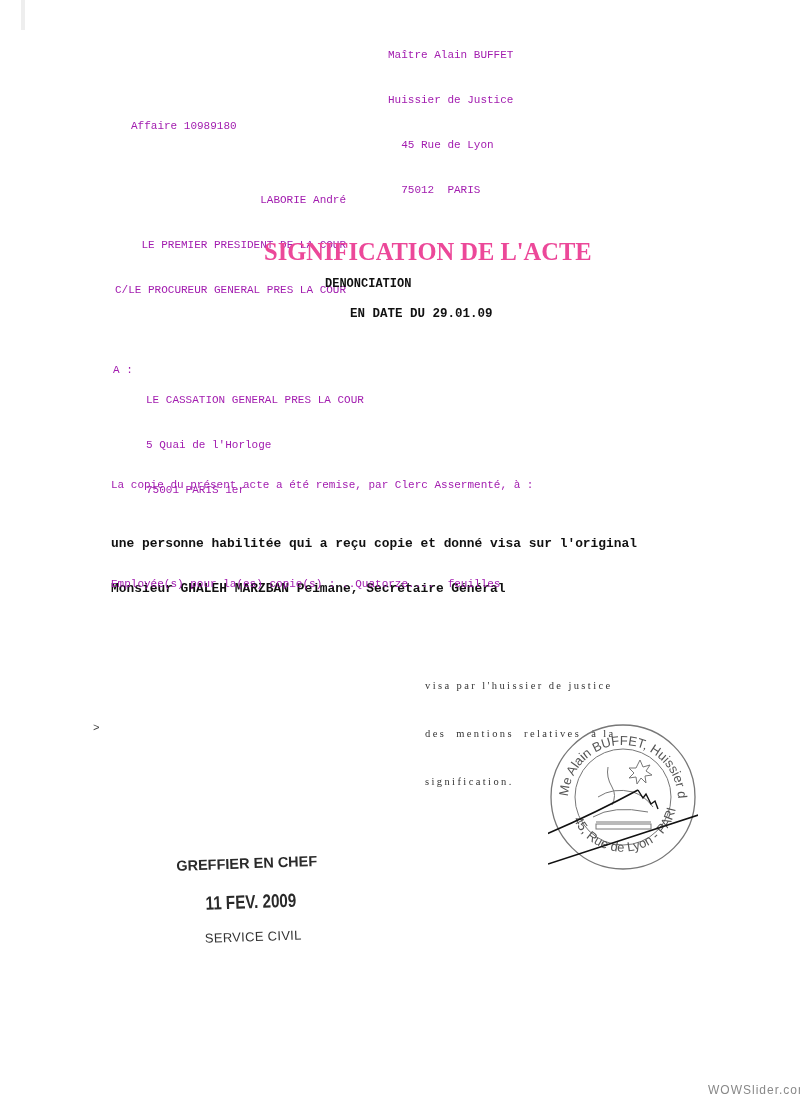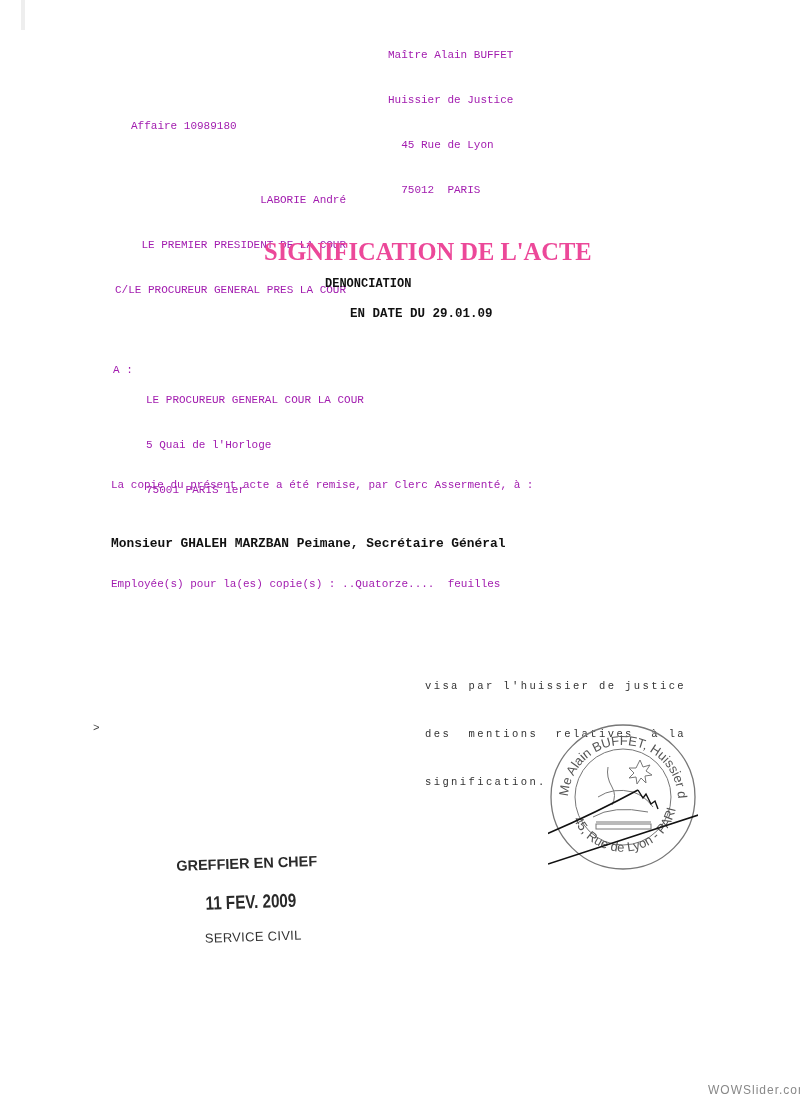--- a/index.html
+++ b/index.html
@@ -44,34 +44,35 @@
   <span class="line">C/LE PROCUREUR GENERAL PRES LA COUR</span>
 </div>
 
 <div class="abs title" style="left:264px; top:238px;">SIGNIFICATION DE L'ACTE</div>
 <div class="abs mono bold" style="left:325px; top:277px; font-size:12px;">DENONCIATION</div>
 <div class="abs mono bold" style="left:350px; top:307px; font-size:12.5px;text-align:center;">EN DATE DU 29.01.09</div>
 
 <div class="abs mono" style="left:113px; top:363px;">
   <span style="position:absolute; left:0; top:0;">A : </span>
   <div style="position:absolute; left:33px; top:0;">
-    <span class="line">LE PROCUREUR GENERAL COUR LA COUR</span>
+    <span class="line">LE CASSATION GENERAL PRES LA COUR</span>
     <span class="line">5 Quai de l'Horloge</span>
     <span class="line">75001 PARIS 1er</span>
   </div>
 </div>
 
 <div class="abs mono" style="left:111px; top:478px;text-align:right;">La copie du présent acte a été remise, par Clerc Assermenté, à :</div>
 <div class="abs mono bold" style="left:111px; top:506px; font-size:12.9px;">
+  <span class="line">une personne habilitée qui a reçu copie et donné visa sur l'original</span>
   <span class="line">Monsieur GHALEH MARZBAN Peimane, Secrétaire Général</span>
 </div>
 
 <div class="abs mono" style="left:111px; top:577px;">Employée(s) pour la(es) copie(s) : ..Quatorze....  feuilles</div>
 
-<div class="abs mono spaced" style="left:425px; top:646px;">
+<div class="abs mono spaced" style="left:425px; top:646px;font-family:Liberation Serif, serif;">
   <span class="line">visa par l'huissier de justice</span>
   <span class="line">des  mentions  relatives  à la</span>
   <span class="line">signification.</span>
 </div>
 
 <div class="abs mono" style="left:93px; top:721px; font-size:11px; color:#444;">&gt;</div>
 
 <div class="abs" style="left:548px; top:722px; width:150px; height:150px;">
   <svg width="150" height="150" viewBox="0 0 150 150">
     <defs>

